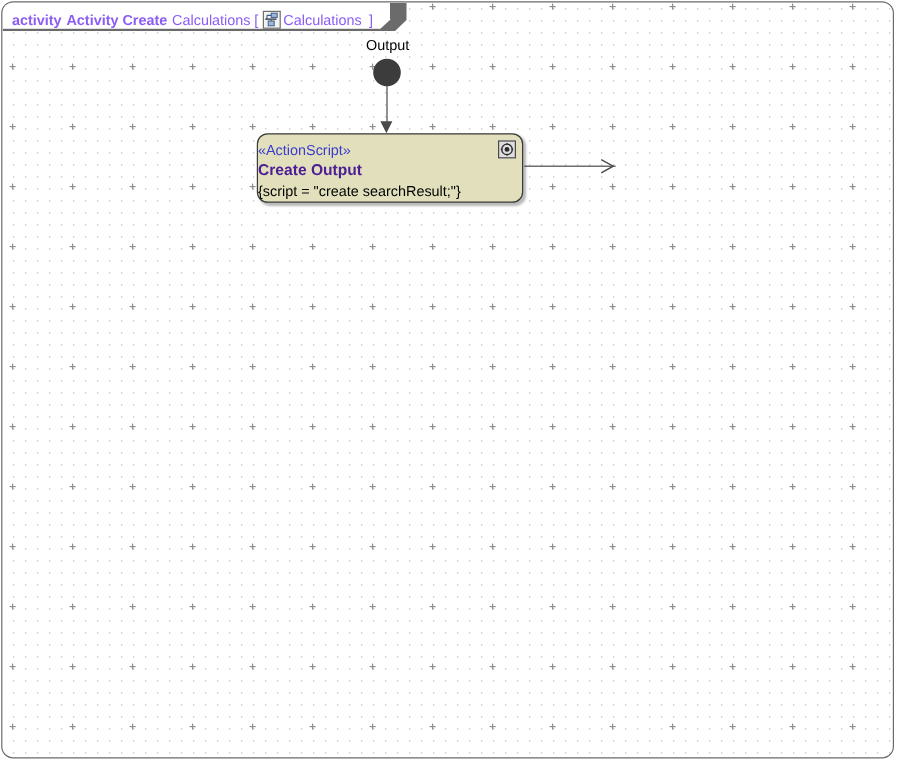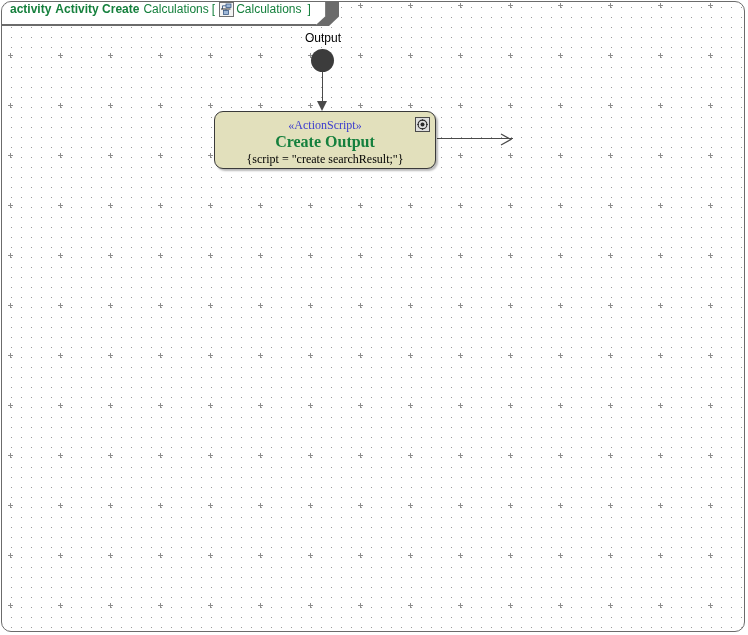--- a/index.html
+++ b/index.html
@@ -73,28 +73,28 @@
   .cross::before { left: 0; top: 2px; width: 5px; height: 1px; }
   .cross::after  { left: 2px; top: 0; width: 1px; height: 5px; }
 
   
   #frame-header {
     position: absolute;
     left: 0;
     top: 0;
     height: 23px;
     display: flex;
-    align-items: flex-start;
+    align-items: flex-end;
     padding: 0 16px 0 8px;
     background: #ffffff;
     border-right: 1px solid #6b6b6b;
     border-bottom: 1px solid #6b6b6b;
     border-bottom-right-radius: 0;
     font-size: 12px;
-    color: #15803d;
+    color: #8b5cf6;
     white-space: nowrap;
     z-index: 6;
     box-sizing: border-box;
     -webkit-clip-path: polygon(0 0, 100% 0, 100% 60%, calc(100% - 10px) 100%, 0 100%);
     clip-path: polygon(0 0, 100% 0, 100% 60%, calc(100% - 10px) 100%, 0 100%);
     padding-right: 14px;
   }
   #frame-header-bg {
     position: absolute;
     left: 0; top: 0;
@@ -134,24 +134,23 @@
     box-sizing: border-box;
     flex: 0 0 auto;
   }
 
   
   .uml-node {
     position: absolute;
     background: #e2e0bc;
     border: 1px solid #3a3a3a;
     box-sizing: border-box;
-    text-align: center;
+    text-align: left;
     z-index: 3;
     box-shadow: 2px 2px 2px rgba(0,0,0,0.28);
-    font-family: Liberation Serif, serif;
   }
   #action-node {
     left: 212px;
     top: 109px;
     width: 222px;
     height: 58px;
     border-radius: 9px;
     padding-top: 6px;
   }
   #buffer-node {
@@ -163,23 +162,23 @@
     padding-top: 4px;
   }
   .stereotype {
     color: #3b3bcf;
     font-size: 12px;
     line-height: 15px;
     font-weight: normal;
   }
   .node-name {
     font-weight: bold;
-    font-size: 16px;
+    font-size: 13px;
     line-height: 16px;
-    color: #15803d;
+    color: #4c1d95;
     margin-top: 1px;
   }
   .node-body {
     font-size: 12px;
     line-height: 16px;
     color: #000000;
     margin-top: 1px;
   }
 
   

